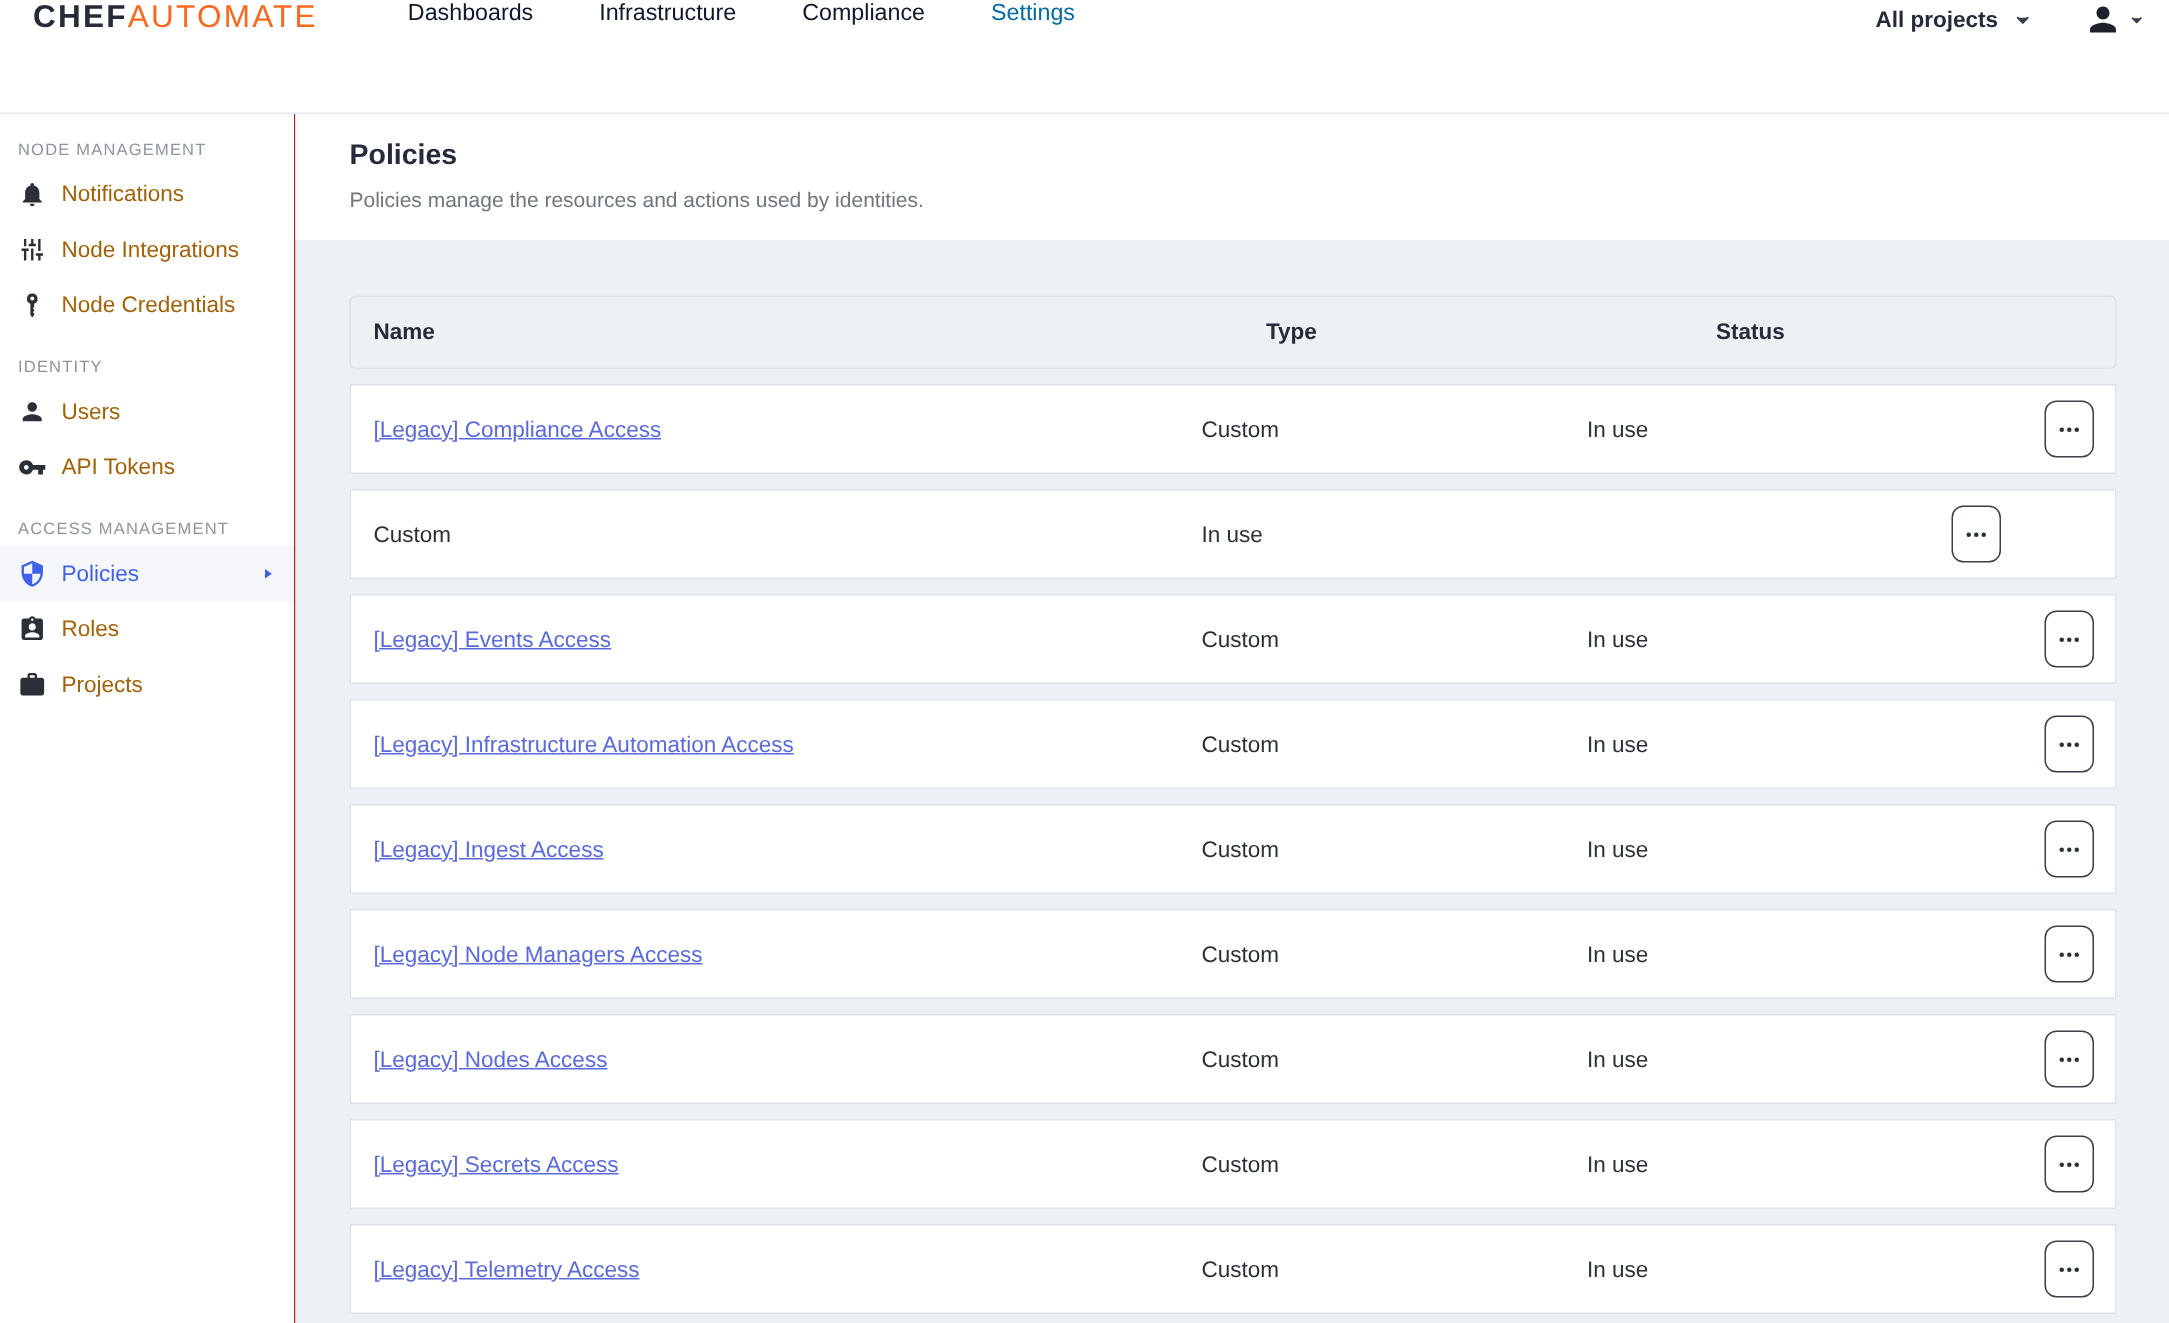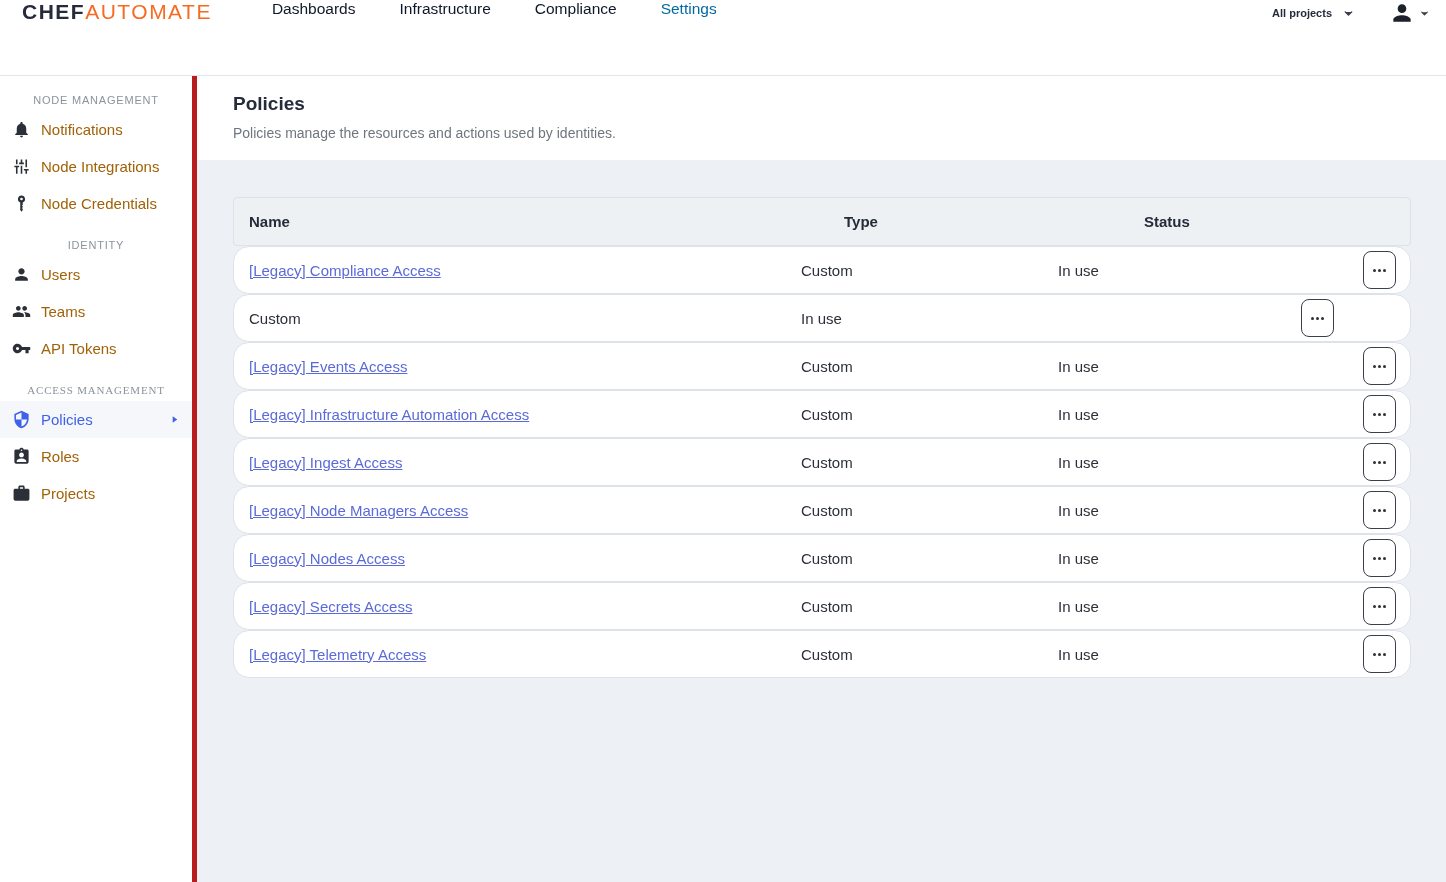--- a/index.html
+++ b/index.html
@@ -10,29 +10,29 @@
   .topnav { position:absolute; left:0; top:0; width:1446px; height:76px;
     background:#fff; border-bottom:1px solid #e3e7ec; display:flex; align-items:flex-start; z-index:5; }
   .logo { margin-left:22px; font-size:21px; letter-spacing:1.5px; white-space:nowrap; cursor:pointer; }
   .logo .chef { font-weight:800; color:#262b3a; }
   .logo .automate { font-weight:500; color:#f66b21; }
   .nav-links { display:flex; gap:44px; margin-left:60px; }
   .nav-link { font-size:15.5px; color:#0f172a; cursor:pointer; }
   .nav-link.active { color:#0369a1; }
   .topnav-right { margin-left:auto; display:flex; align-items:center; padding-right:16px; }
   .projects-filter { display:flex; align-items:center; gap:10px; cursor:pointer; }
-  .projects-filter .pf-label { font-size:11px; font-weight:700; color:#262b3a; }
+  .projects-filter .pf-label { font-size:15px; font-weight:700; color:#262b3a; }
   .chev { width:13px; height:13px; color:#3a3f4a; }
   .user-menu { display:flex; align-items:center; gap:4px; margin-left:34px; cursor:pointer; }
   .avatar-icon { width:26px; height:26px; color:#1d212b; }
   .icon-svg { width:100%; height:100%; display:block; fill:currentColor; }
 
   
   .sidebar { position:absolute; left:0; top:70px; width:197px; height:812px;
-    background:#fff; border-right:5px solid #b91c1c; padding-top:14px;text-align:center; }
+    background:#fff; border-right:1px solid #b91c1c; padding-top:14px; }
   .side-section-title { font-size:11px; letter-spacing:.8px; color:#8c939d;
     padding:10px 12px 5px 12px; text-transform:uppercase; }
   .side-item { position:relative; height:37px; display:flex; align-items:center;
     padding-left:12px; gap:10px; font-size:15px; color:#a16207; cursor:pointer; }
   .side-item .side-icon { width:19px; height:19px; color:#2b3038; flex:0 0 19px; }
   .side-item.active { color:#3f62e8; background:#f5f7fb; }
   .side-item.active .side-icon { color:#3f62e8; }
   .side-caret { display:none; position:absolute; right:12px; width:11px; height:11px; color:#3f62e8; }
   .side-item.active .side-caret { display:block; }
 
@@ -41,21 +41,21 @@
   .page-header { background:#fff; height:90px; padding:23px 0 0 36px; }
   .page-title { font-size:19px; font-weight:700; color:#262b3a; }
   .page-desc { font-size:14px; color:#6f767e; margin-top:10px; }
   .content { padding:37px 0 0 36px; }
 
   
   .policy-table { width:1178px; }
   .t-grid { display:grid; grid-template-columns:552px 257px 1fr 62px; align-items:center; }
   .t-head { height:49px; background:#edf1f4; border:1px solid #dce2e8; border-radius:4px;gap:43px; }
   .t-head .th { font-size:15px; font-weight:700; color:#262b3a; padding-left:15px; }
-  .t-row { height:48px; background:#fff; border:1px solid #dde3e9; border-radius:16px; }
+  .t-row { height:60px; background:#fff; border:1px solid #dde3e9; border-radius:0; margin-top:10px; }
   .cell { font-size:15px; padding-left:15px; }
   .policy-link { color:#5a6ad9; text-decoration:underline; cursor:pointer; }
   .menu-btn { width:33px; height:38px; background:#fff; border:1.5px solid #3a3f4a; border-radius:8px;
     display:flex; align-items:center; justify-content:center; gap:2px; cursor:pointer; justify-self:end; margin-right:14px; }
   .menu-btn .dot { width:3px; height:3px; background:#2b3038; border-radius:50%; }
 </style>
 </head>
 <body>
 
 <header class="topnav">
@@ -140,42 +140,33 @@
       <div class="side-item">
         <span class="side-icon">
           <svg class="icon-svg" viewBox="0 0 24 24">
             <path d="M12 12c2.21 0 4-1.79 4-4s-1.79-4-4-4-4 1.79-4 4 1.79 4 4 4zm0 2c-2.67 0-8 1.34-8 4v2h16v-2c0-2.66-5.33-4-8-4z"></path>
           </svg>
         </span>
         <span>Users</span>
 
       </div>
 
-      <div class="side-item">
-        <span class="side-icon">
-          <svg class="icon-svg" viewBox="0 0 24 24">
-            <path d="M16 11c1.66 0 2.99-1.34 2.99-3S17.66 5 16 5c-1.66 0-3 1.34-3 3s1.34 3 3 3zm-8 0c1.66 0 2.99-1.34 2.99-3S9.66 5 8 5C6.34 5 5 6.34 5 8s1.34 3 3 3zm0 2c-2.33 0-7 1.17-7 3.5V19h14v-2.5c0-2.33-4.67-3.5-7-3.5zm8 0c-.29 0-.62.02-.97.05 1.16.84 1.97 1.97 1.97 3.45V19h6v-2.5c0-2.33-4.67-3.5-7-3.5z"></path>
-          </svg>
-        </span>
-        <span>Teams</span>
-
-      </div>
 
       <div class="side-item">
         <span class="side-icon">
           <svg class="icon-svg" viewBox="0 0 24 24">
             <path d="M12.65 10C11.83 7.67 9.61 6 7 6c-3.31 0-6 2.69-6 6s2.69 6 6 6c2.61 0 4.83-1.67 5.65-4H17v4h4v-4h2v-4H12.65zM7 14c-1.1 0-2-.9-2-2s.9-2 2-2 2 .9 2 2-.9 2-2 2z"></path>
           </svg>
         </span>
         <span>API Tokens</span>
 
       </div>
     </div>
 
-  <div class="side-section-title" style="margin-top:7px;font-family:Liberation Serif, serif;">ACCESS MANAGEMENT</div>
+  <div class="side-section-title" style="margin-top:7px;">ACCESS MANAGEMENT</div>
   <div>
 
       <div class="side-item active">
         <span class="side-icon">
           <svg class="icon-svg" viewBox="0 0 24 24">
             <path d="M12 1L3 5v6c0 5.55 3.84 10.74 9 12 5.16-1.26 9-6.45 9-12V5l-9-4zm0 10.99h7c-.53 4.12-3.28 7.79-7 8.94V12H5V6.3l7-3.11v8.8z"></path>
           </svg>
         </span>
         <span>Policies</span>
         <span class="side-caret">

